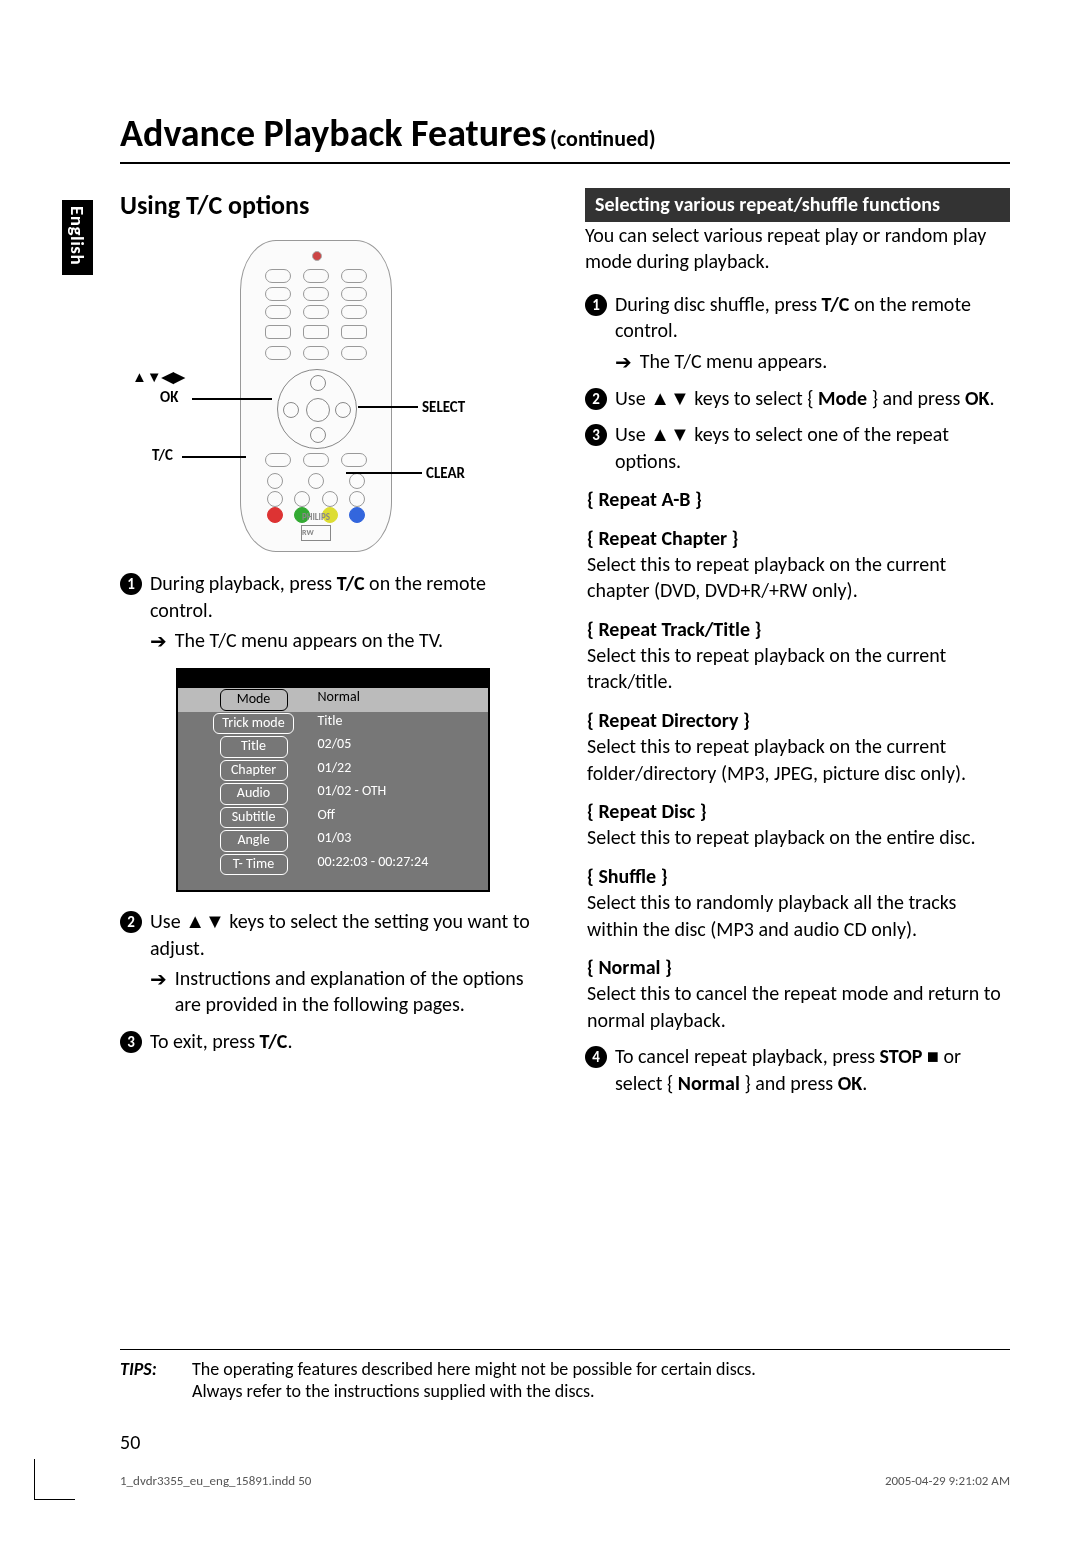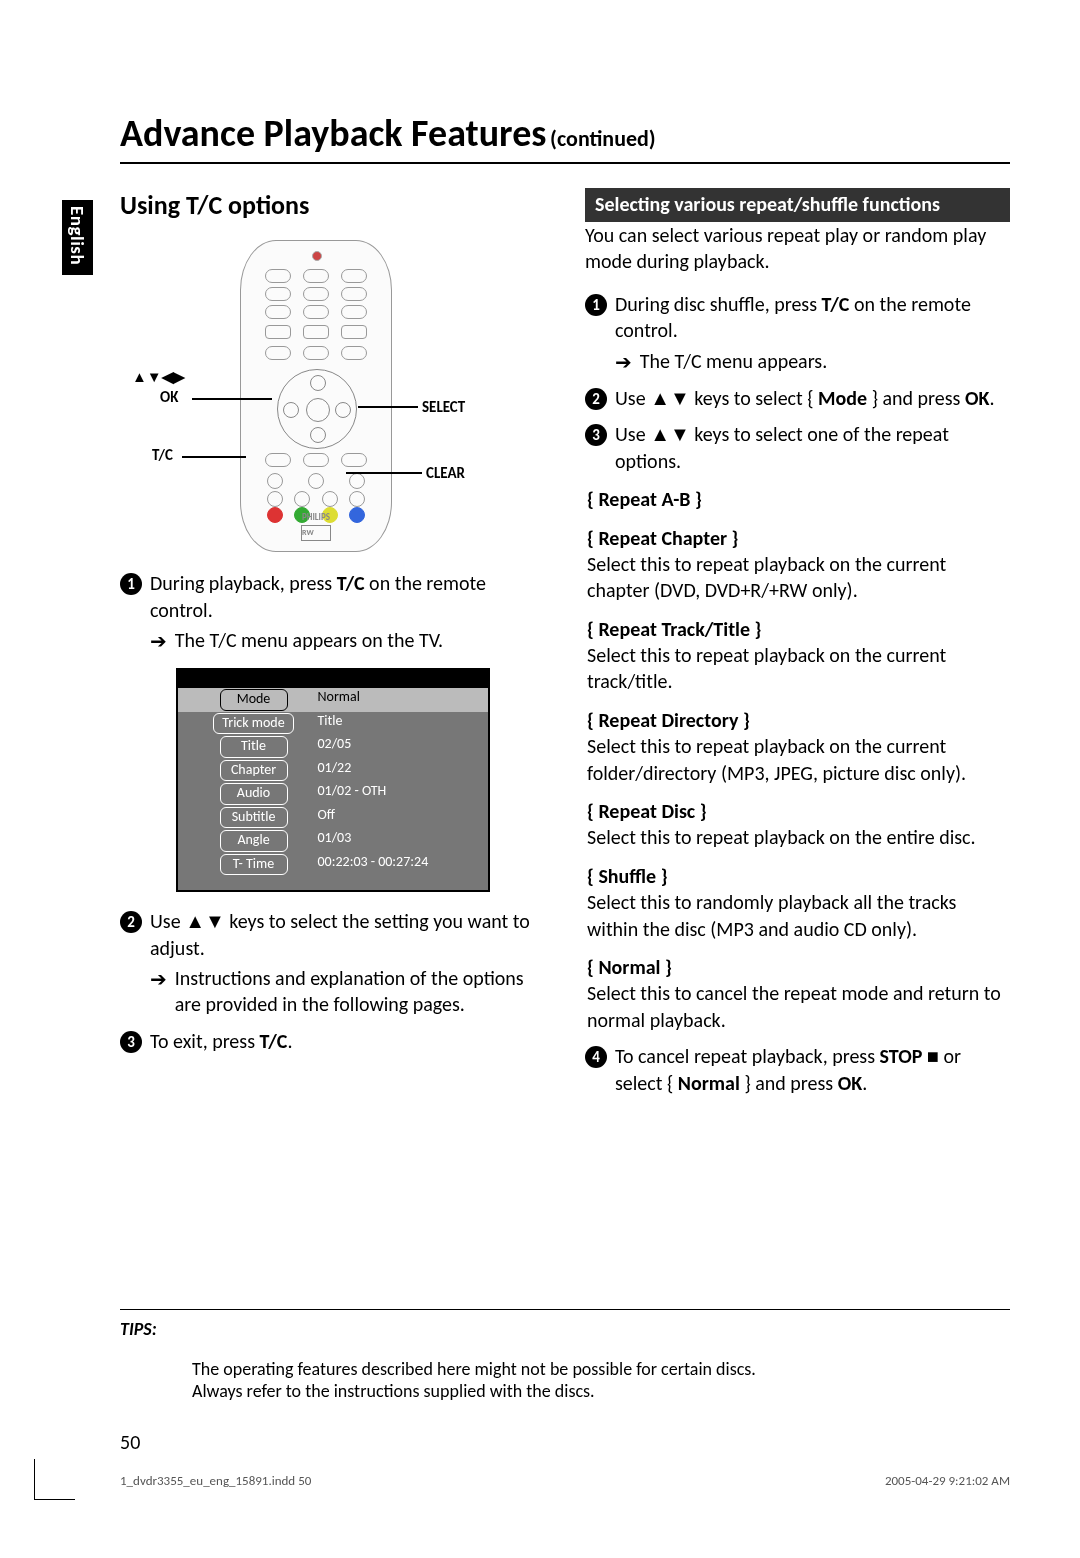--- a/index.html
+++ b/index.html
@@ -158,21 +158,21 @@
     bottom: 86px;
     left: 0;
     right: 0;
     border-top: 1px solid #000;
     padding-top: 8px;
     font-size: 18px;
     display: flex;
     justify-content: center;
   }
   .tips .label { font-style: italic; font-weight: bold; width: 72px; }
-  .tips .body { flex: 1; margin-top: 40px; }
+  .tips .body { flex: 1; }
   .page-num {
     position: absolute;
     bottom: 34px;
     left: 0;
     font-size: 20px;
   }
   .footer {
     position: absolute;
     bottom: 0;
     left: 0;

